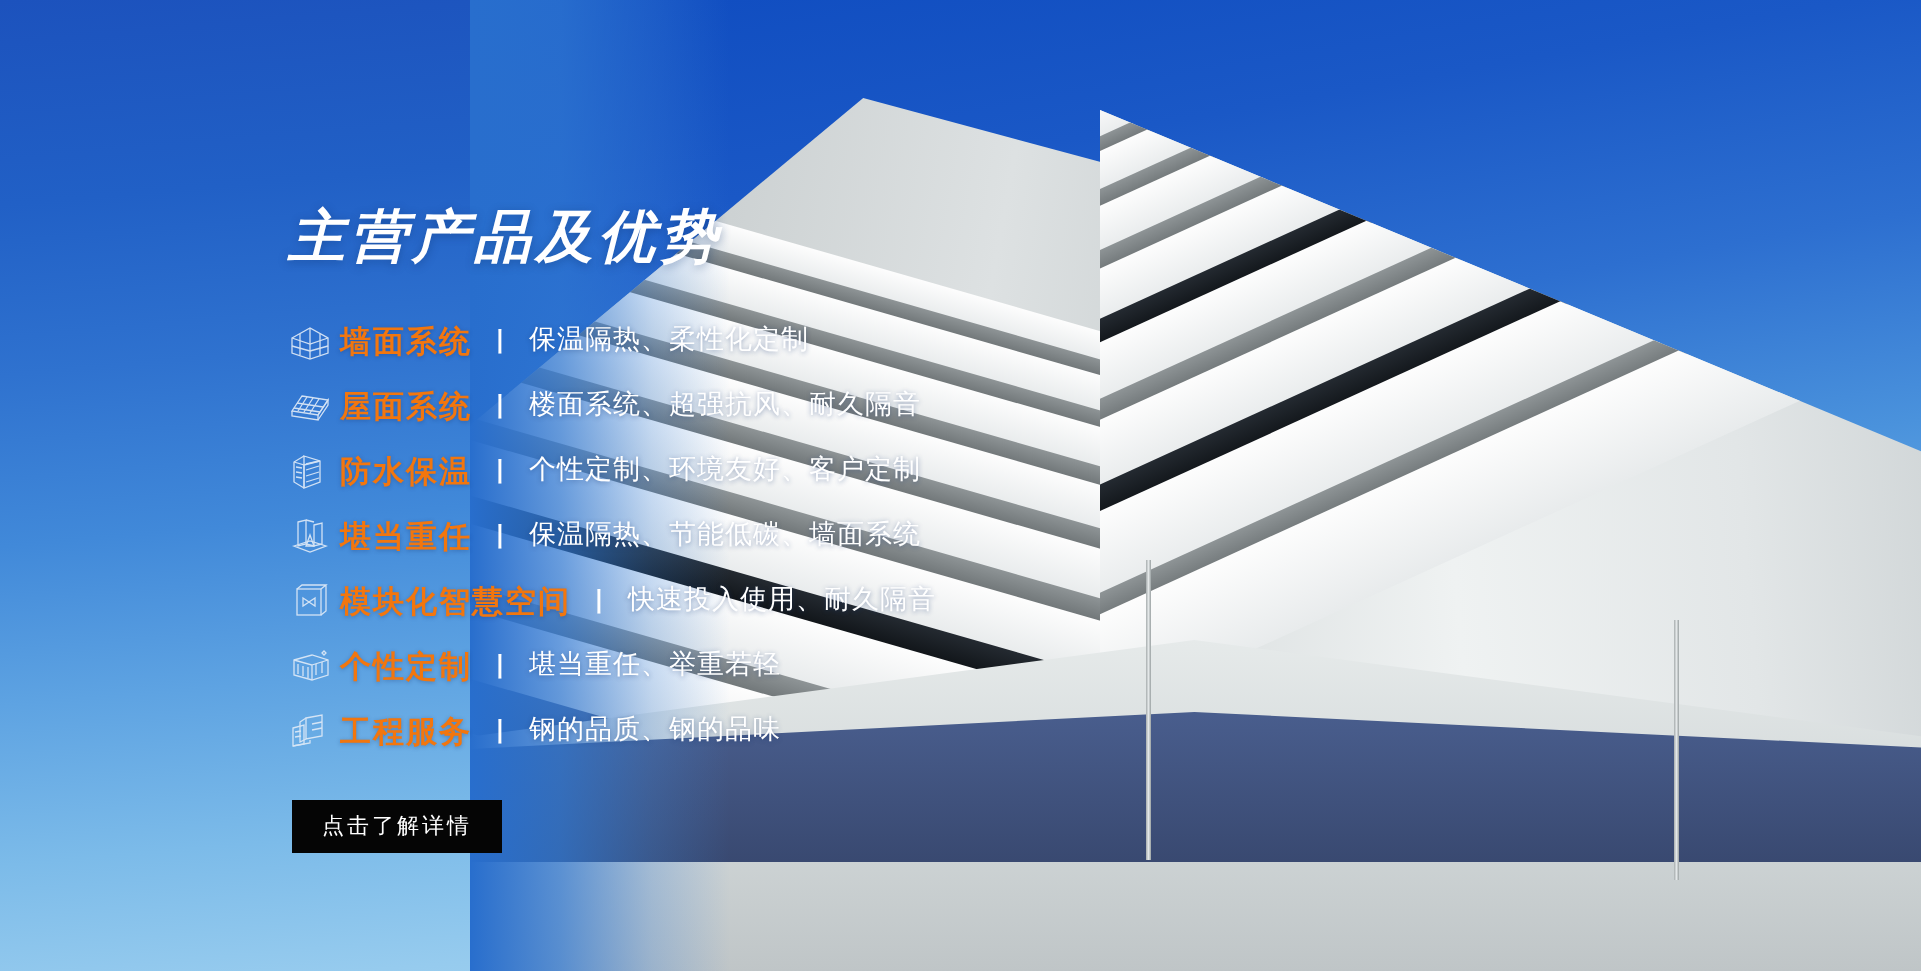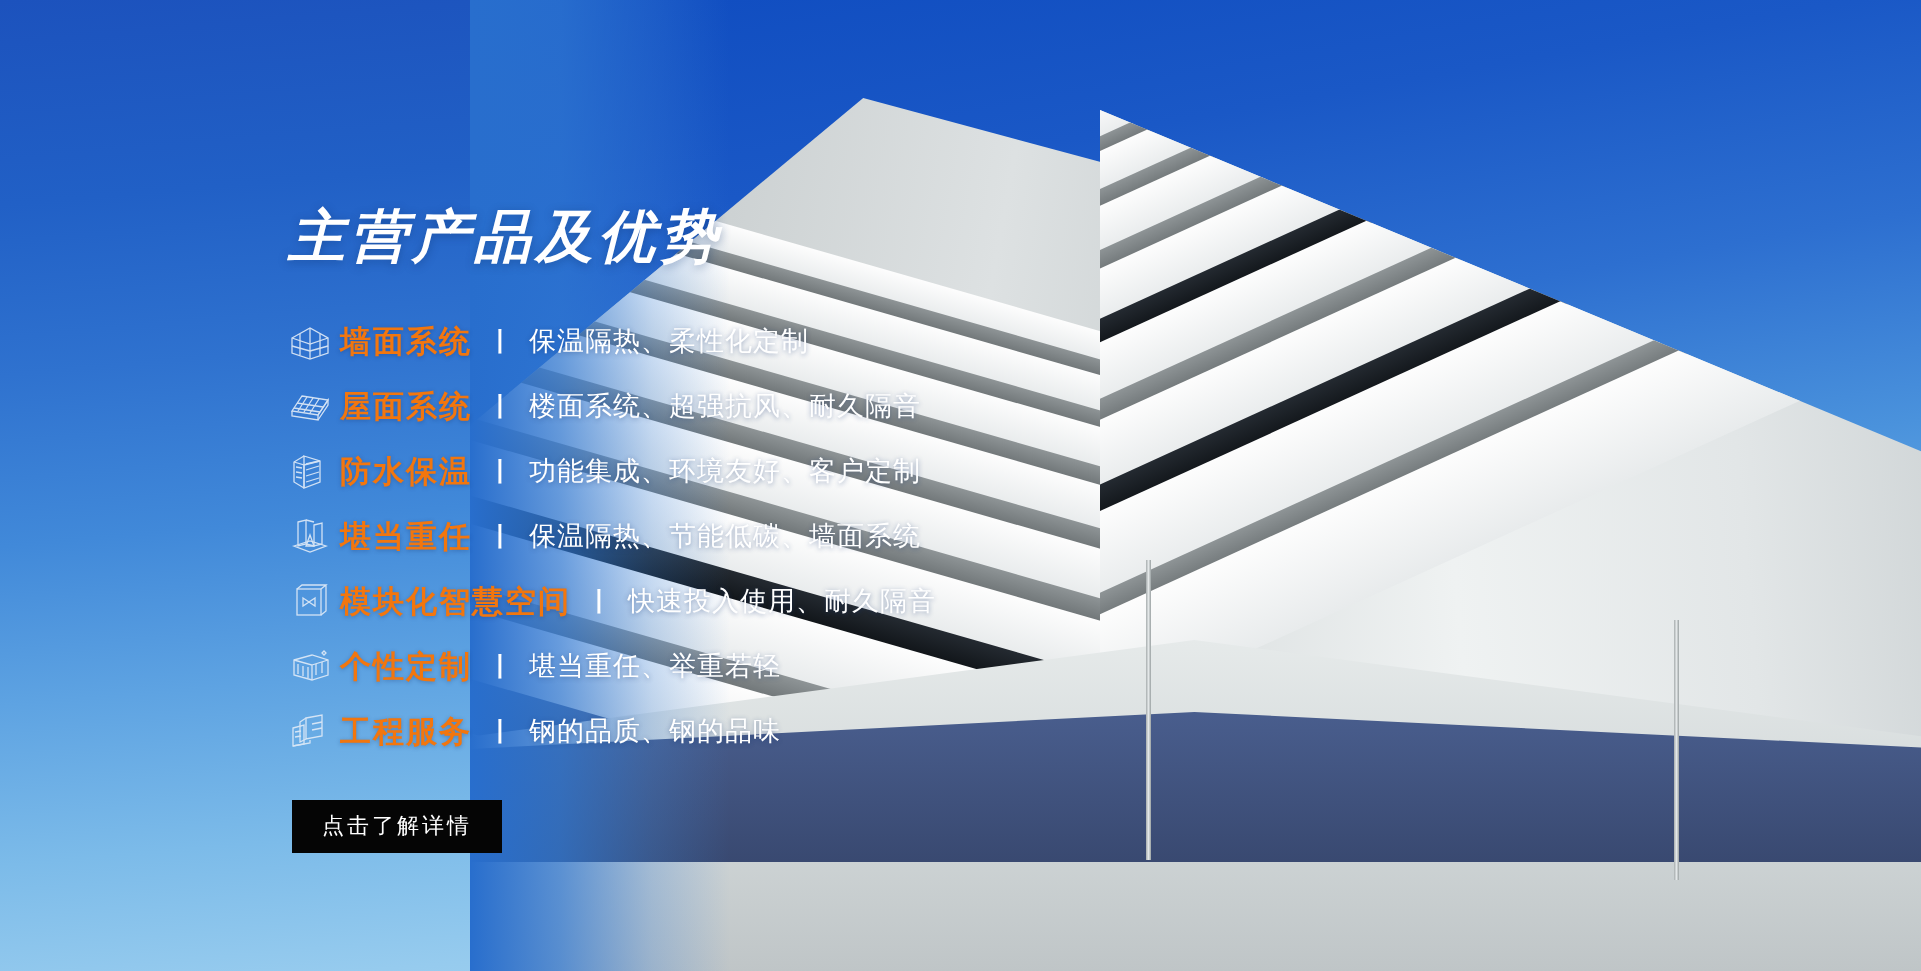--- a/index.html
+++ b/index.html
@@ -162,21 +162,21 @@
     white-space:nowrap;
   }
 
   .row-desc {
     color:#ffffff;
     font-size:27px;
     letter-spacing:1px;
     line-height:1;
     white-space:nowrap;
     text-shadow:0 1px 5px rgba(20,50,110,.45);
-    font-family:Liberation Serif, serif;
+    font-family:Liberation Mono, monospace;
   }
 
   .cta {
     display:inline-block;
     margin-top:36px;
     margin-left:4px;
     background:#050505;
     color:#ffffff;
     font-size:22px;
     letter-spacing:3px;
@@ -288,21 +288,21 @@
           <svg width="44" height="40" viewBox="0 0 44 40" fill="none" stroke="#dfeaf7" stroke-width="1.3">
             <path d="M16 4 L32 9 L32 30 L16 36 Z"></path>
             <path d="M16 4 L6 10 L6 30 L16 36"></path>
             <path d="M6 10 L16 13 L16 36 M16 13 L32 9"></path>
             <path d="M8 15 L14 16 M8 20 L14 21 M8 25 L14 26"></path>
             <path d="M18 12 L31 9 M18 18 L31 14 M18 24 L31 20 M18 30 L31 26"></path>
           </svg>
         </span>
         <span class="row-title">防水保温</span>
         <span class="row-sep">丨</span>
-        <span class="row-desc">功能集成、环境友好、客户定制</span>
+        <span class="row-desc">个性定制、环境友好、客户定制</span>
       </div>
 
       <div class="row">
         <span class="row-icon">
           <svg width="44" height="40" viewBox="0 0 44 40" fill="none" stroke="#dfeaf7" stroke-width="1.3">
             <path d="M10 5 L18 3 L18 27 L10 29 Z"></path>
             <path d="M26 8 L34 6 L34 27 L26 29 Z"></path>
             <path d="M18 3 L26 5 M18 27 L26 29"></path>
             <path d="M6 29 L22 24 L38 29 L22 35 Z"></path>
             <path d="M22 18 L26 29 L18 29 Z"></path>

